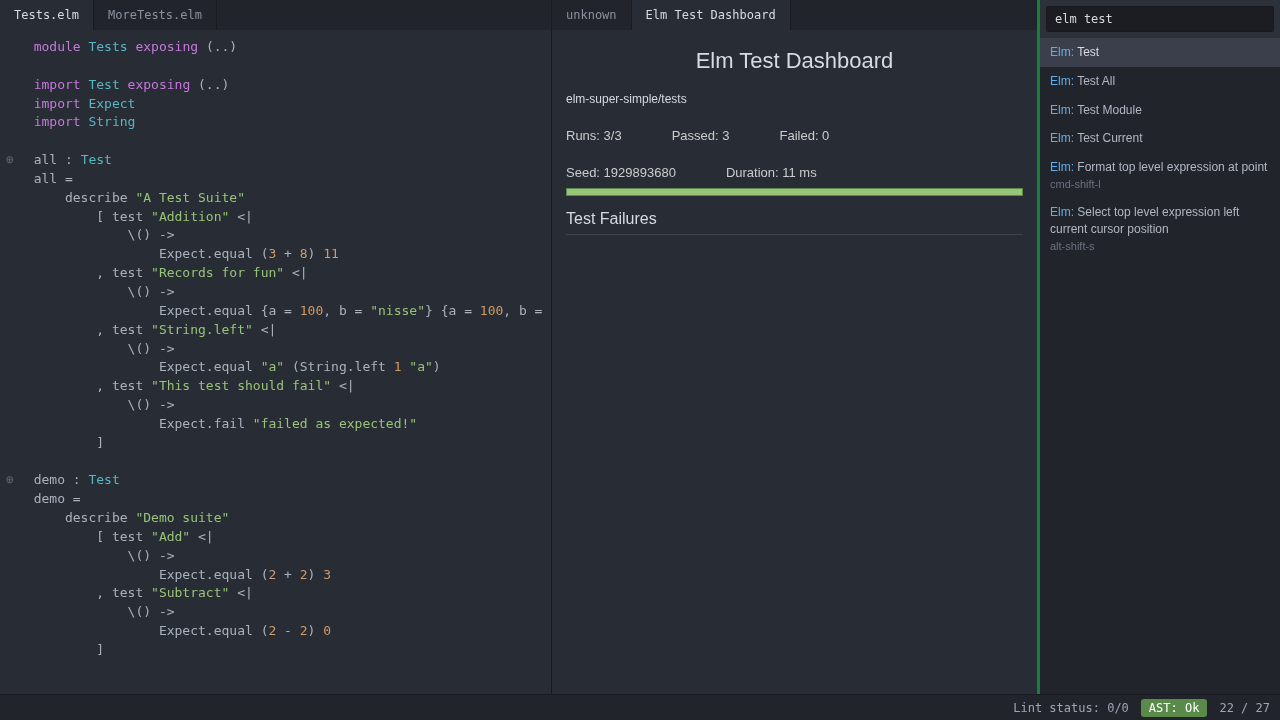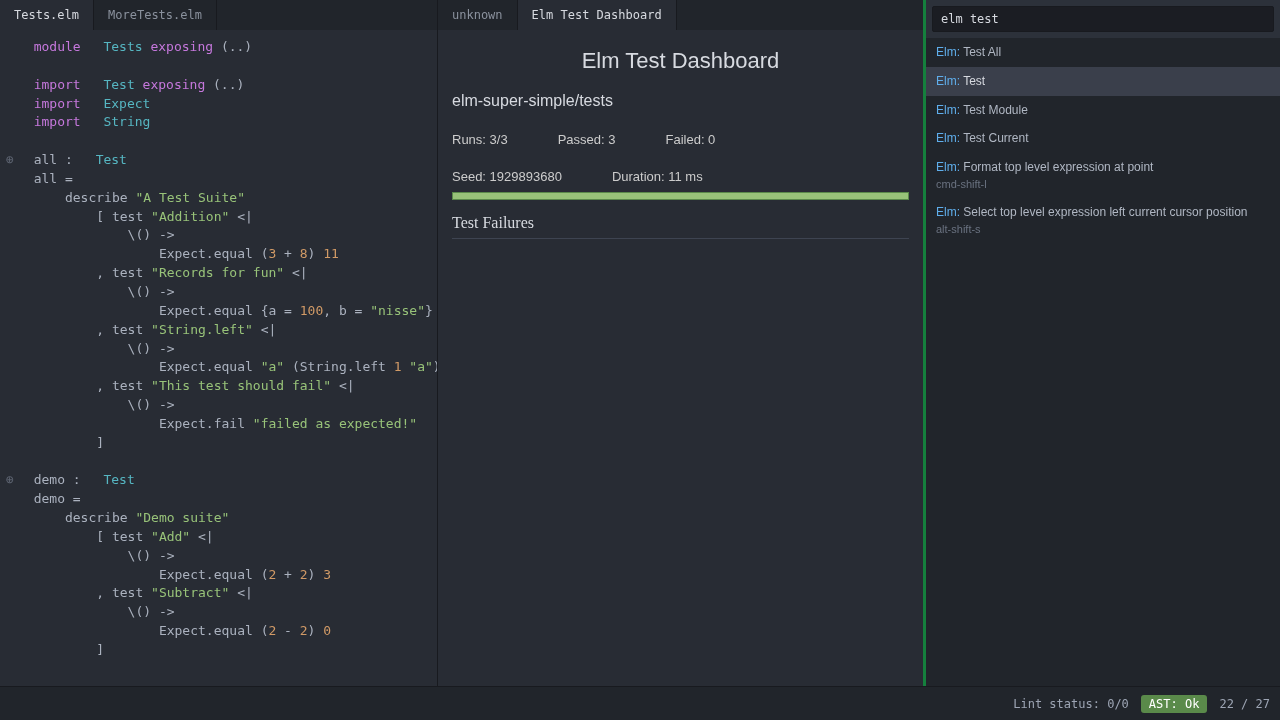--- a/index.html
+++ b/index.html
@@ -13,21 +13,21 @@
     overflow: hidden;
     display: flex;
     flex-direction: column;
   }
   .workspace {
     display: flex;
     flex: 1;
     min-height: 0;
   }
   .left-pane {
-    width: 438px;
+    width: 552px;
     display: flex;
     flex-direction: column;
     border-right: 1px solid #181a1f;
   }
   .center-pane {
     width: 488px;
     display: flex;
     flex-direction: column;
     border-right: 3px solid #15803d;
   }
@@ -63,38 +63,38 @@
     line-height: 1.45;
     white-space: pre;
     overflow: hidden;
   }
   .gutter-symbol {
     color: #5c6370;
     display: inline-block;
     width: 12px;
   }
   .kw { color: #c678dd; }
-  .typename { color: #56b6c2; margin-left: 15px; }
+  .typename { color: #56b6c2; }
   .string { color: #98c379; }
   .num { color: #d19a66; }
   .dashboard {
     flex: 1;
     padding: 10px 14px;
     color: #ccc;
   }
   .dashboard-title {
     text-align: center;
     font-size: 22px;
     color: #d7dae0;
     font-weight: 400;
     margin: 8px 0 18px;
     font-family: -apple-system, BlinkMacSystemFont, "Segoe UI", sans-serif;
   }
   .dashboard-path {
-    font-size: 16px;
+    font-size: 12px;
     color: #d7dae0;
     margin-bottom: 6px;
     font-family: -apple-system, BlinkMacSystemFont, "Segoe UI", sans-serif;
   }
   .stats-row {
     display: flex;
     gap: 50px;
     font-size: 13px;
     margin-bottom: 4px;
     font-family: -apple-system, BlinkMacSystemFont, "Segoe UI", sans-serif;
@@ -106,21 +106,21 @@
     background: #98c379;
     border: 1px solid #5a8a4a;
     margin-top: 8px;
     margin-bottom: 14px;
   }
   .test-failures-heading {
     font-size: 16px;
     color: #d7dae0;
     border-bottom: 1px solid #3e4451;
     padding-bottom: 6px;
-    font-family: Liberation Serif, serif;
+    font-family: Liberation Sans, sans-serif;
   }
   .palette-input-wrap {
     padding: 6px;
     background: #2c313a;
   }
   .palette-input {
     width: 100%;
     background: #1b1d23;
     border: 1px solid #181a1f;
     color: #d7dae0;
@@ -147,21 +147,21 @@
     color: #d7dae0;
   }
   .palette-prefix { color: #5faeec; }
   .palette-shortcut {
     color: #6a7280;
     font-size: 11px;
     display: block;
     margin-top: 1px;
   }
   .status-bar {
-    height: 34px;
+    height: 26px;
     background: #21252b;
     display: flex;
     justify-content: flex-end;
     align-items: center;
     padding: 0 10px;
     gap: 12px;
     font-size: 12px;
     color: #9da5b4;
     border-top: 1px solid #181a1f;
   }
@@ -237,25 +237,25 @@
       <div class="progress-bar"></div>
       <div class="test-failures-heading">Test Failures</div>
     </div>
   </div>
 
   <div class="right-pane">
     <div class="palette-input-wrap">
       <input class="palette-input" value="elm test" style="">
     </div>
     <div class="palette-list">
-      <div class="palette-item">
-        <span class="palette-prefix">Elm:</span> <span>Test All</span>
-      </div>
       <div class="palette-item selected">
         <span class="palette-prefix">Elm:</span> <span>Test</span>
+      </div>
+      <div class="palette-item">
+        <span class="palette-prefix">Elm:</span> <span>Test All</span>
       </div>
       <div class="palette-item">
         <span class="palette-prefix">Elm:</span> <span>Test Module</span>
       </div>
       <div class="palette-item">
         <span class="palette-prefix">Elm:</span> <span>Test Current</span>
       </div>
       <div class="palette-item">
         <span class="palette-prefix">Elm:</span> <span>Format top level expression at point</span>
         <span class="palette-shortcut">cmd-shift-l</span>

